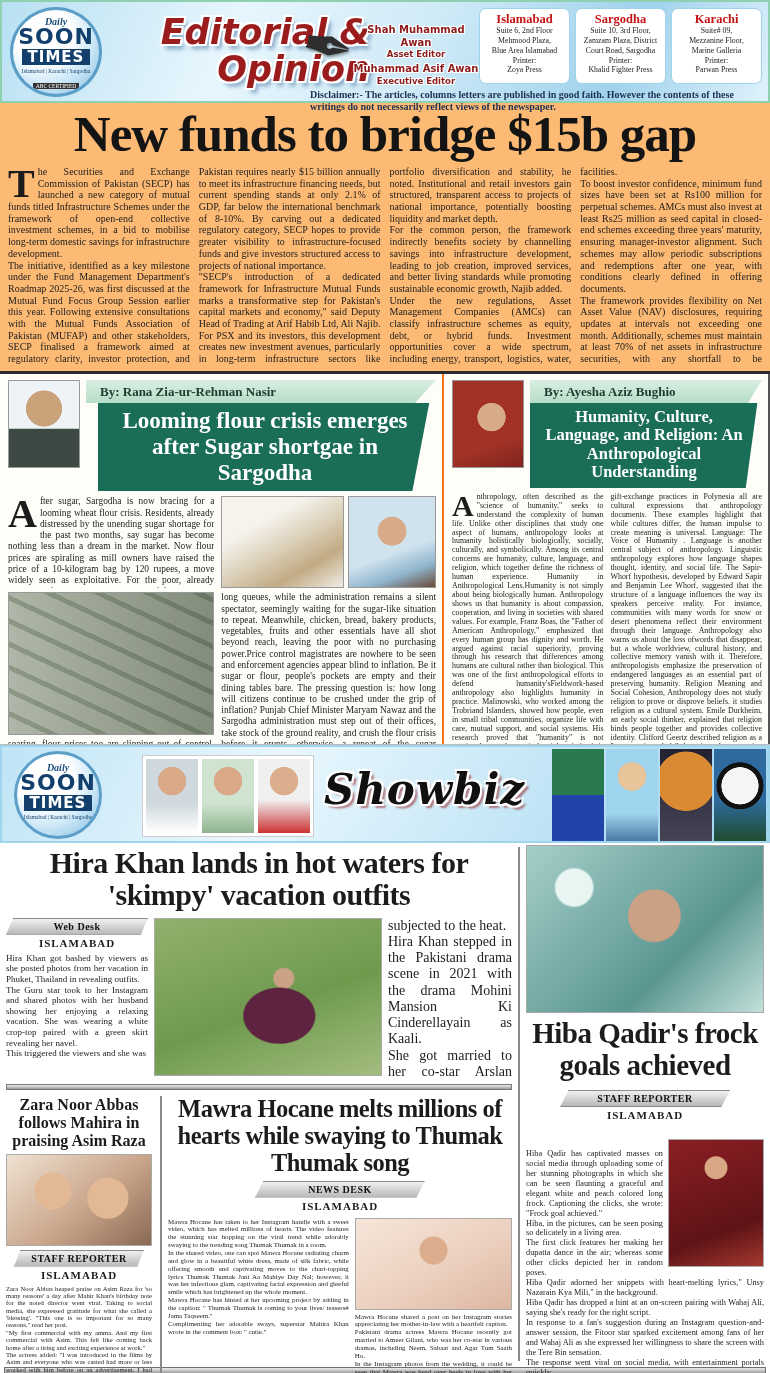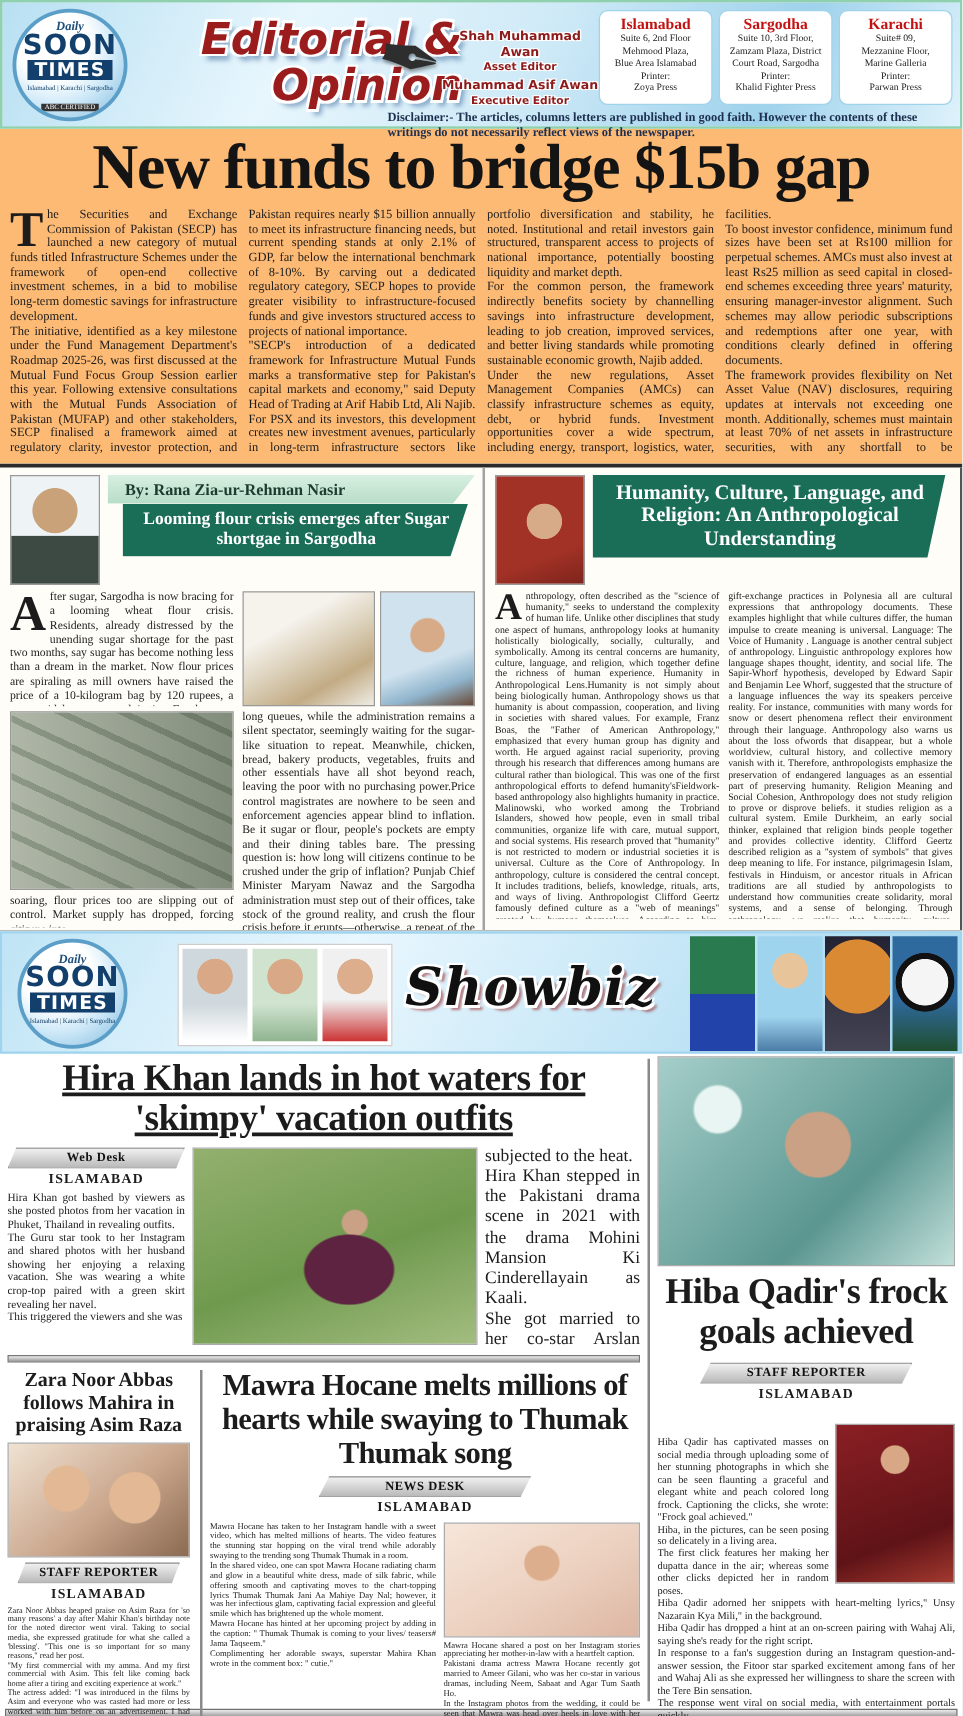--- a/index.html
+++ b/index.html
@@ -58,36 +58,36 @@
   .lead-headline {
     text-align:center; font-weight:bold; font-size:51px; letter-spacing:-1px; line-height:1.02;
     color:#141414; padding:3px 0 6px 0;
   }
   .lead-cols { display:flex; gap:9px; }
   .lead-col { flex:1 1 0; font-size:10px; line-height:1.17; text-align:justify; height:198px; overflow:hidden; white-space:pre-line; }
   .dropcap { float:left; font-weight:bold; font-size:40px; line-height:.8; padding:2px 3px 0 0; white-space:normal; }
   
   .opeds { display:flex; height:374px; border-top:3px solid #2a2a2a; border-bottom:1px solid #bbb; background:#fffdf8; }
   .oped { padding:6px 6px 4px 8px; overflow:hidden; }
-  .oped-left { width:388px; border-right:2px solid #a3a3a3; }
+  .oped-left { width:444px; border-right:2px solid #f97316; }
   .oped-right { width:382px; border-right:2px solid #555; flex:1; }
   .oped-head { display:flex; gap:6px; margin-bottom:5px; }
   .author-photo { width:72px; height:88px; border:1px solid #999; flex:0 0 auto; }
   .ph-male { background:radial-gradient(circle at 50% 32%,#caa27a 0 26%,transparent 27%),linear-gradient(180deg,#eef3f6 0 55%,#3d4a44 56% 100%); }
   .ph-hijab { background:radial-gradient(circle at 55% 42%,#d8ab88 0 22%,transparent 23%),linear-gradient(160deg,#a33226 0 70%,#7e241c 100%); }
   .oped-head-right { flex:1; }
   .byline-banner {
     background:linear-gradient(180deg,#d8efe1,#b7ddc8); color:#1d3b2f; font-weight:bold; font-size:13px;
     padding:4px 10px 3px 14px; clip-path:polygon(0 0,100% 0,94% 100%,0 100%);
   }
   .title-plate {
     background:#1a6e57; color:#ffffff; text-align:center; font-weight:bold;
     padding:5px 14px 6px 10px; clip-path:polygon(0 0,98% 0,93% 100%,0 100%); line-height:1.12;
   }
-  .title-left { font-size:14px;margin-left:12px; }
+  .title-left { font-size:23px;margin-left:12px; }
   .title-right { font-size:16.5px; }
   .oped-body { display:flex; gap:7px; }
   .ol-colA { width:49%; }
   .ol-colB { width:51%; }
   .oped-text { font-size:9.4px; line-height:1.2; text-align:justify; white-space:pre-line; overflow:hidden; }
   .ol-p1 { height:92px; }
   .ol-p2 { height:26px; }
   .ol-img-flour { height:143px; margin:4px 0 4px 0; border:1px solid #999;
     background:repeating-linear-gradient(25deg,#d8dcd2 0 16px,#aeb7a8 16px 21px),linear-gradient(90deg,#cfd4cc,#9aa396); background-blend-mode:multiply; }
   .ol-imgrow { display:flex; gap:4px; height:92px; margin-bottom:4px; }
@@ -121,21 +121,21 @@
   .c-tile { width:52px; height:92px; }
   .c1 { background:linear-gradient(180deg,#2a7a4f 0 50%,#2244aa 50% 100%); }
   .c2 { background:radial-gradient(circle at 50% 30%,#e8c49a 0 20%,transparent 21%),linear-gradient(180deg,#9fd4ee 0 70%,#4a7ba6 100%); }
   .c3 { background:radial-gradient(circle at 50% 35%,#d98a33 0 45%,transparent 46%),linear-gradient(180deg,#223,#445); }
   .c4 { background:radial-gradient(circle at 50% 40%,#f5f5f5 0 30%,#111 31% 38%,transparent 39%),linear-gradient(180deg,#2f6a9f 0 55%,#1f4d2f 100%); }
   
   .sb-content { display:flex; height:522px; background:#fff; }
   .sb-left { width:516px; padding:2px 4px 0 6px; }
   .vdiv-tall { width:2px; background:#8a8a8a; margin:4px 2px; }
   .sb-right { flex:1; padding:2px 6px 0 4px; }
-  .hira-headline { text-align:center; font-weight:bold; font-size:30px; line-height:1.08; letter-spacing:-.5px; padding:2px 0 6px 0;text-decoration:underline; }
+  .hira-headline { text-align:center; font-weight:bold; font-size:30px; line-height:1.08; letter-spacing:-.5px; padding:2px 0 6px 0; }
   .kicker {
     background:linear-gradient(180deg,#f0f0f0,#b9b9b9); border:1px solid #8a8a8a; color:#111;
     font-weight:bold; font-size:10px; text-align:center; padding:2px 6px;
     clip-path:polygon(5% 0,100% 0,95% 100%,0 100%); letter-spacing:.5px;
   }
   .city { text-align:center; font-weight:bold; font-size:11px; letter-spacing:1px; padding:2px 0 4px 0; }
   .hira-row { display:flex; gap:6px; }
   .hira-colA { width:142px; }
   .hira-colA .body { font-size:9px; line-height:1.18; text-align:justify; white-space:pre-line; height:118px; overflow:hidden; }
   .hira-photo { width:228px; height:158px; border:1px solid #aaa;
@@ -260,20 +260,21 @@
             <div class="ol-img-official"></div>
           </div>
           <div class="oped-text ol-col2text">long queues, while the administration remains a silent spectator, seemingly waiting for the sugar-like situation to repeat. Meanwhile, chicken, bread, bakery products, vegetables, fruits and other essentials have all shot beyond reach, leaving the poor with no purchasing power.Price control magistrates are nowhere to be seen and enforcement agencies appear blind to inflation. Be it sugar or flour, people's pockets are empty and their dining tables bare. The pressing question is: how long will citizens continue to be crushed under the grip of inflation? Punjab Chief Minister Maryam Nawaz and the Sargodha administration must step out of their offices, take stock of the ground reality, and crush the flour crisis before it erupts—otherwise, a repeat of the sugar catastrophe will be inevitable..</div>
         </div>
       </div>
     </article>
     <article class="oped oped-right">
       <div class="oped-head">
         <div class="author-photo ph-hijab"></div>
         <div class="oped-head-right">
+          <div class="byline-banner">By:  Ayesha Aziz Bughio</div>
           <div class="title-plate title-right">Humanity, Culture, Language, and Religion: An Anthropological Understanding</div>
         </div>
       </div>
       <div class="or-body">
         <div class="or-col"><span class="dropcap-sm">A</span><span>nthropology, often described as the "science of humanity," seeks to understand the complexity of human life. Unlike other disciplines that study one aspect of humans, anthropology looks at humanity holistically biologically, socially, culturally, and symbolically. Among its central concerns are humanity, culture, language, and religion, which together define the richness of human experience. Humanity in Anthropological Lens.Humanity is not simply about being biologically human. Anthropology shows us that humanity is about compassion, cooperation, and living in societies with shared values. For example, Franz Boas, the "Father of American Anthropology," emphasized that every human group has dignity and worth. He argued against racial superiority, proving through his research that differences among humans are cultural rather than biological. This was one of the first anthropological efforts to defend humanity'sFieldwork-based anthropology also highlights humanity in practice. Malinowski, who worked among the Trobriand Islanders, showed how people, even in small tribal communities, organize life with care, mutual support, and social systems. His research proved that "humanity" is not restricted to modern or industrial societies it is universal. Culture as the Core of Anthropology. In anthropology, culture is considered the central concept. It includes traditions, beliefs, knowledge, rituals, arts, and ways of living. Anthropologist Clifford Geertz famously defined culture as a "web of meanings" created by humans themselves. According to him, studying culture is like reading a text: every ritual, festival, or symbol is a story about how people understand their world.For example, marriage rituals in South Asia, storytelling traditions in Africa, or</span></div>
         <div class="or-col">gift-exchange practices in Polynesia all are cultural expressions that anthropology documents. These examples highlight that while cultures differ, the human impulse to create meaning is universal. Language: The Voice of Humanity . Language is another central subject of anthropology. Linguistic anthropology explores how language shapes thought, identity, and social life. The Sapir-Whorf hypothesis, developed by Edward Sapir and Benjamin Lee Whorf, suggested that the structure of a language influences the way its speakers perceive reality. For instance, communities with many words for snow or desert phenomena reflect their environment through their language. Anthropology also warns us about the loss ofwords that disappear, but a whole worldview, cultural history, and collective memory vanish with it. Therefore, anthropologists emphasize the preservation of endangered languages as an essential part of preserving humanity. Religion Meaning and Social Cohesion, Anthropology does not study religion to prove or disprove beliefs. it studies religion as a cultural system. Emile Durkheim, an early social thinker, explained that religion binds people together and provides collective identity. Clifford Geertz described religion as a "system of symbols" that gives deep meaning to life. For instance, pilgrimagesin Islam, festivals in Hinduism, or ancestor rituals in African traditions are all studied by anthropologists to understand how communities create solidarity, moral systems, and a sense of belonging. Through anthropology, we realize that humanity, culture, language, and religion are interconnected. Humanity expresses compassion and shared existence; culture creates identity and meaning; language preserves wisdom and knowledge, religion provides spiritual and moral foundations.</div>
       </div>
     </article>
   </section>
 

